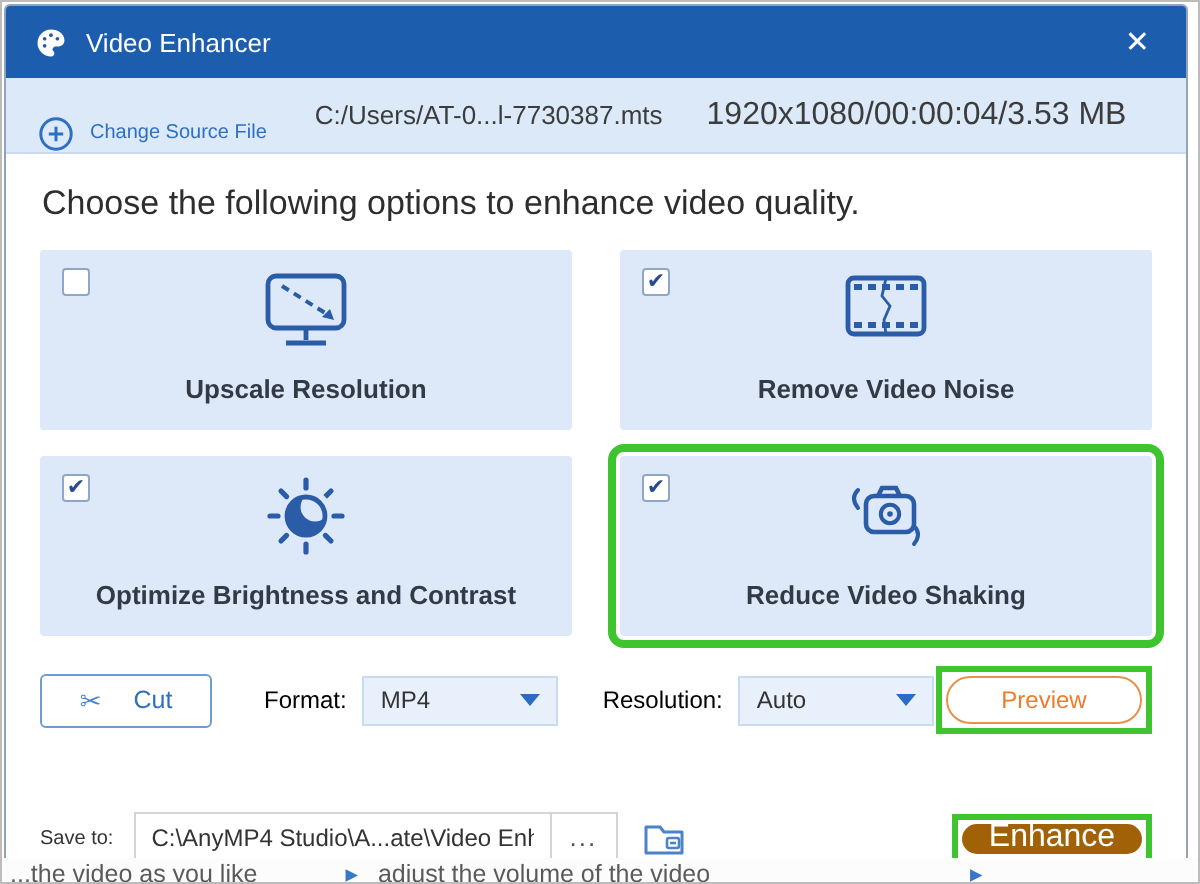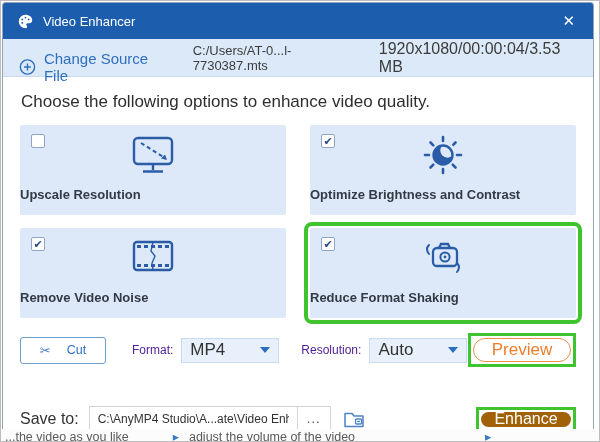--- a/index.html
+++ b/index.html
@@ -11,56 +11,56 @@
             border:1px solid #93a4b8; border-radius:3px 3px 0 0; background:#fff; overflow:hidden; }
 
   
   .titlebar { height:36px; background:#1d5dae; display:flex; align-items:center; padding:16px 14px; }
   .titlebar .title { color:#fff; font-size:13px; margin-left:9px; }
   .palette { width:17px; height:17px; display:inline-flex; }
   .close { margin-left:auto; color:#fff; font-size:15px; cursor:pointer; padding:2px 4px; }
 
   
   .sourcebar { height:38px; background:#dbe9f9; display:flex; align-items:center; padding:0 16px; border-bottom:1px solid #c9daee; }
-  .chgsrc { display:flex; align-items:center; gap:8px; color:#2f6fc0; font-size:15px; cursor:pointer;margin-top:18px; }
+  .chgsrc { display:flex; align-items:center; gap:8px; color:#2f6fc0; font-size:10px; cursor:pointer;margin-top:18px; }
   .srcpath { margin-left:24px; font-size:13px; color:#3c3c3c; }
   .srcinfo { margin-left:22px; font-size:16px; color:#3c3c3c; }
 
   .instruction { padding:15px 18px 13px 18px; font-size:17px; color:#2e2e2e; }
 
   
   .cards { margin:0 17px; display:grid; grid-template-columns:1fr 1fr; gap:13px 24px; }
   .card { position:relative; height:90px; background:#dde9f8; border-radius:2px; cursor:pointer; }
   .card.highlighted { outline:4px solid #3ec42e; outline-offset:2px; }
   .cb { position:absolute; top:9px; left:11px; width:14px; height:14px; background:#fff;
         border:1px solid #8fa6c6; border-radius:2px; font-size:11px; line-height:12px; text-align:center; color:#2b4a8c; }
   .cb.checked::after { content:"✔"; }
   .card-icon { position:absolute; top:9px; left:0; right:0; display:flex; justify-content:center; }
-  .card-label { position:absolute; bottom:13px; left:0; right:0; text-align:left;
+  .card-label { position:absolute; bottom:13px; left:0; right:0; text-align:center;
                 font-weight:bold; font-size:13px; color:#333a45; }
 
   
   .toolbar { margin:17px 17px 0 17px; display:flex; align-items:center; height:30px; }
   .cut-btn { width:86px; height:27px; border:1px solid #6d9bd4; border-radius:3px; background:#fff;
              display:flex; align-items:center; justify-content:center; gap:16px; color:#2f6fc0; font-size:12.5px; cursor:pointer; }
   .scissors { font-size:13px; color:#4b82c8; }
-  .lbl { font-size:12px; color:#4c1d95; }
+  .lbl { font-size:12px; color:#000000; }
   .fmt-lbl { margin-left:26px; }
   .res-lbl { margin-left:22px; }
   .select { margin-left:8px; width:98px; height:25px; background:#e7f0fb; border:1px solid #c7dcf3;
-            display:flex; align-items:center; padding:0 8px; font-size:17px; color:#333; cursor:pointer; }
+            display:flex; align-items:center; padding:0 8px; font-size:12px; color:#333; cursor:pointer; }
   .chev { margin-left:auto; width:0; height:0; border-left:5px solid transparent; border-right:5px solid transparent; border-top:6px solid #2a6bc4; }
 
   .annot { border:3px solid #3ec42e; padding:2px; display:inline-flex; margin-left:auto; }
   .preview-btn { width:98px; height:24px; border:1px solid #e8914a; border-radius:13px; background:#fff;
-                 color:#ed7d2b; font-size:17px; display:flex; align-items:center; justify-content:center; cursor:pointer; }
+                 color:#ed7d2b; font-size:12px; display:flex; align-items:center; justify-content:center; cursor:pointer; }
 
   
   .footer { margin:40px 17px 0 17px; display:flex; align-items:center; height:28px; }
-  .saveto { font-size:16px; color:#333; }
+  .saveto { font-size:10px; color:#333; }
   .savepath { margin-left:10px; width:208px; height:26px; border:1px solid #d4d4d4; border-right:none;
               font-size:12px; color:#333; padding:0 8px; font-family:"Liberation Sans", sans-serif; background:#fff; }
   .browse { width:34px; height:26px; border:1px solid #d4d4d4; background:#fff; color:#555;
             font-size:13px; letter-spacing:1px; line-height:10px; cursor:pointer; }
   .folder-btn { margin-left:12px; background:none; border:none; cursor:pointer; display:flex; }
   .enhance-btn { width:90px; height:15px; border:none; border-radius:14px; background:#a16207;
                  color:#fff; font-size:16px; display:flex; align-items:center; justify-content:center; cursor:pointer; }
 
   
   .strip { position:absolute; left:0; right:0; bottom:0; height:12px; overflow:hidden; background:#fcfcfc; }
@@ -110,42 +110,20 @@
         <span class="card-icon">
           <svg width="50" height="42" viewBox="0 0 50 42">
             <rect x="6" y="4" width="38" height="26" rx="4" fill="none" stroke="#2a5ca8" stroke-width="2.4"></rect>
             <line x1="13" y1="9" x2="37" y2="24" stroke="#2a5ca8" stroke-width="2" stroke-dasharray="4 3"></line>
             <polygon points="39,26 33,24.5 37,20.5" fill="#2a5ca8"></polygon>
             <line x1="25" y1="30" x2="25" y2="36" stroke="#2a5ca8" stroke-width="2.4"></line>
             <line x1="15" y1="37.5" x2="35" y2="37.5" stroke="#2a5ca8" stroke-width="2.4"></line>
           </svg>
         </span>
         <div class="card-label">Upscale Resolution</div>
-      </div>
-
-      <div class="card">
-        <span class="cb checked"></span>
-        <span class="card-icon">
-          <svg width="44" height="42" viewBox="0 0 44 42">
-            <g stroke="#2a5ca8" stroke-width="2.6" stroke-linecap="round">
-              <line x1="22" y1="3" x2="22" y2="7"></line>
-                <line x1="22" y1="35" x2="22" y2="39"></line>
-              <line x1="4" y1="21" x2="8" y2="21"></line>
-                <line x1="36" y1="21" x2="40" y2="21"></line>
-              <line x1="9.5" y1="8.5" x2="12.3" y2="11.3"></line>
-                <line x1="31.7" y1="30.7" x2="34.5" y2="33.5"></line>
-              <line x1="34.5" y1="8.5" x2="31.7" y2="11.3"></line>
-                <line x1="9.5" y1="33.5" x2="12.3" y2="30.7"></line>
-            </g>
-            <circle cx="22" cy="21" r="9.5" fill="#2a5ca8"></circle>
-            <circle cx="26.5" cy="16.5" r="7.2" fill="#dde9f8"></circle>
-            <circle cx="22" cy="21" r="9.5" fill="none" stroke="#2a5ca8" stroke-width="2.4"></circle>
-          </svg>
-        </span>
-        <div class="card-label">Optimize Brightness and Contrast</div>
       </div>
 
       <div class="card">
         <span class="cb checked"></span>
         <span class="card-icon">
           <svg width="50" height="40" viewBox="0 0 50 40">
             <rect x="6" y="5" width="38" height="28" rx="3" fill="none" stroke="#2a5ca8" stroke-width="2.4"></rect>
             <g fill="#2a5ca8">
               <rect x="9" y="8" width="4" height="3"></rect>
                 <rect x="16" y="8" width="4" height="3"></rect>
@@ -157,33 +135,55 @@
               <rect x="23" y="27" width="4" height="3"></rect>
                 <rect x="30" y="27" width="4" height="3"></rect>
                 <rect x="37" y="27" width="4" height="3"></rect>
             </g>
             <polyline points="25,5 23,14 27,19 24,26 25,33" fill="none" stroke="#2a5ca8" stroke-width="1.4"></polyline>
           </svg>
         </span>
         <div class="card-label">Remove Video Noise</div>
       </div>
 
+      <div class="card">
+        <span class="cb checked"></span>
+        <span class="card-icon">
+          <svg width="44" height="42" viewBox="0 0 44 42">
+            <g stroke="#2a5ca8" stroke-width="2.6" stroke-linecap="round">
+              <line x1="22" y1="3" x2="22" y2="7"></line>
+                <line x1="22" y1="35" x2="22" y2="39"></line>
+              <line x1="4" y1="21" x2="8" y2="21"></line>
+                <line x1="36" y1="21" x2="40" y2="21"></line>
+              <line x1="9.5" y1="8.5" x2="12.3" y2="11.3"></line>
+                <line x1="31.7" y1="30.7" x2="34.5" y2="33.5"></line>
+              <line x1="34.5" y1="8.5" x2="31.7" y2="11.3"></line>
+                <line x1="9.5" y1="33.5" x2="12.3" y2="30.7"></line>
+            </g>
+            <circle cx="22" cy="21" r="9.5" fill="#2a5ca8"></circle>
+            <circle cx="26.5" cy="16.5" r="7.2" fill="#dde9f8"></circle>
+            <circle cx="22" cy="21" r="9.5" fill="none" stroke="#2a5ca8" stroke-width="2.4"></circle>
+          </svg>
+        </span>
+        <div class="card-label">Optimize Brightness and Contrast</div>
+      </div>
+
       <div class="card highlighted">
         <span class="cb checked"></span>
         <span class="card-icon">
           <svg width="48" height="42" viewBox="0 0 48 42">
             <path d="M10 8 q-4 4 0 9" fill="none" stroke="#2a5ca8" stroke-width="2" stroke-linecap="round"></path>
             <path d="M38 26 q4 4 0 9" fill="none" stroke="#2a5ca8" stroke-width="2" stroke-linecap="round"></path>
             <rect x="14" y="11" width="24" height="18" rx="4" fill="none" stroke="#2a5ca8" stroke-width="2.3"></rect>
             <path d="M20 11 l2-4 h7 l2 4" fill="none" stroke="#2a5ca8" stroke-width="2.3"></path>
             <circle cx="26" cy="20" r="4.6" fill="none" stroke="#2a5ca8" stroke-width="2"></circle>
             <circle cx="26" cy="20" r="1.4" fill="#2a5ca8"></circle>
           </svg>
         </span>
-        <div class="card-label">Reduce Format Shaking</div>
+        <div class="card-label">Reduce Video Shaking</div>
       </div>
     </div>
 
     <div class="toolbar">
       <button class="cut-btn">
         <span class="scissors">✂</span>
         <span>Cut</span>
       </button>
       <span class="lbl fmt-lbl">Format:</span>
       <div class="select">

